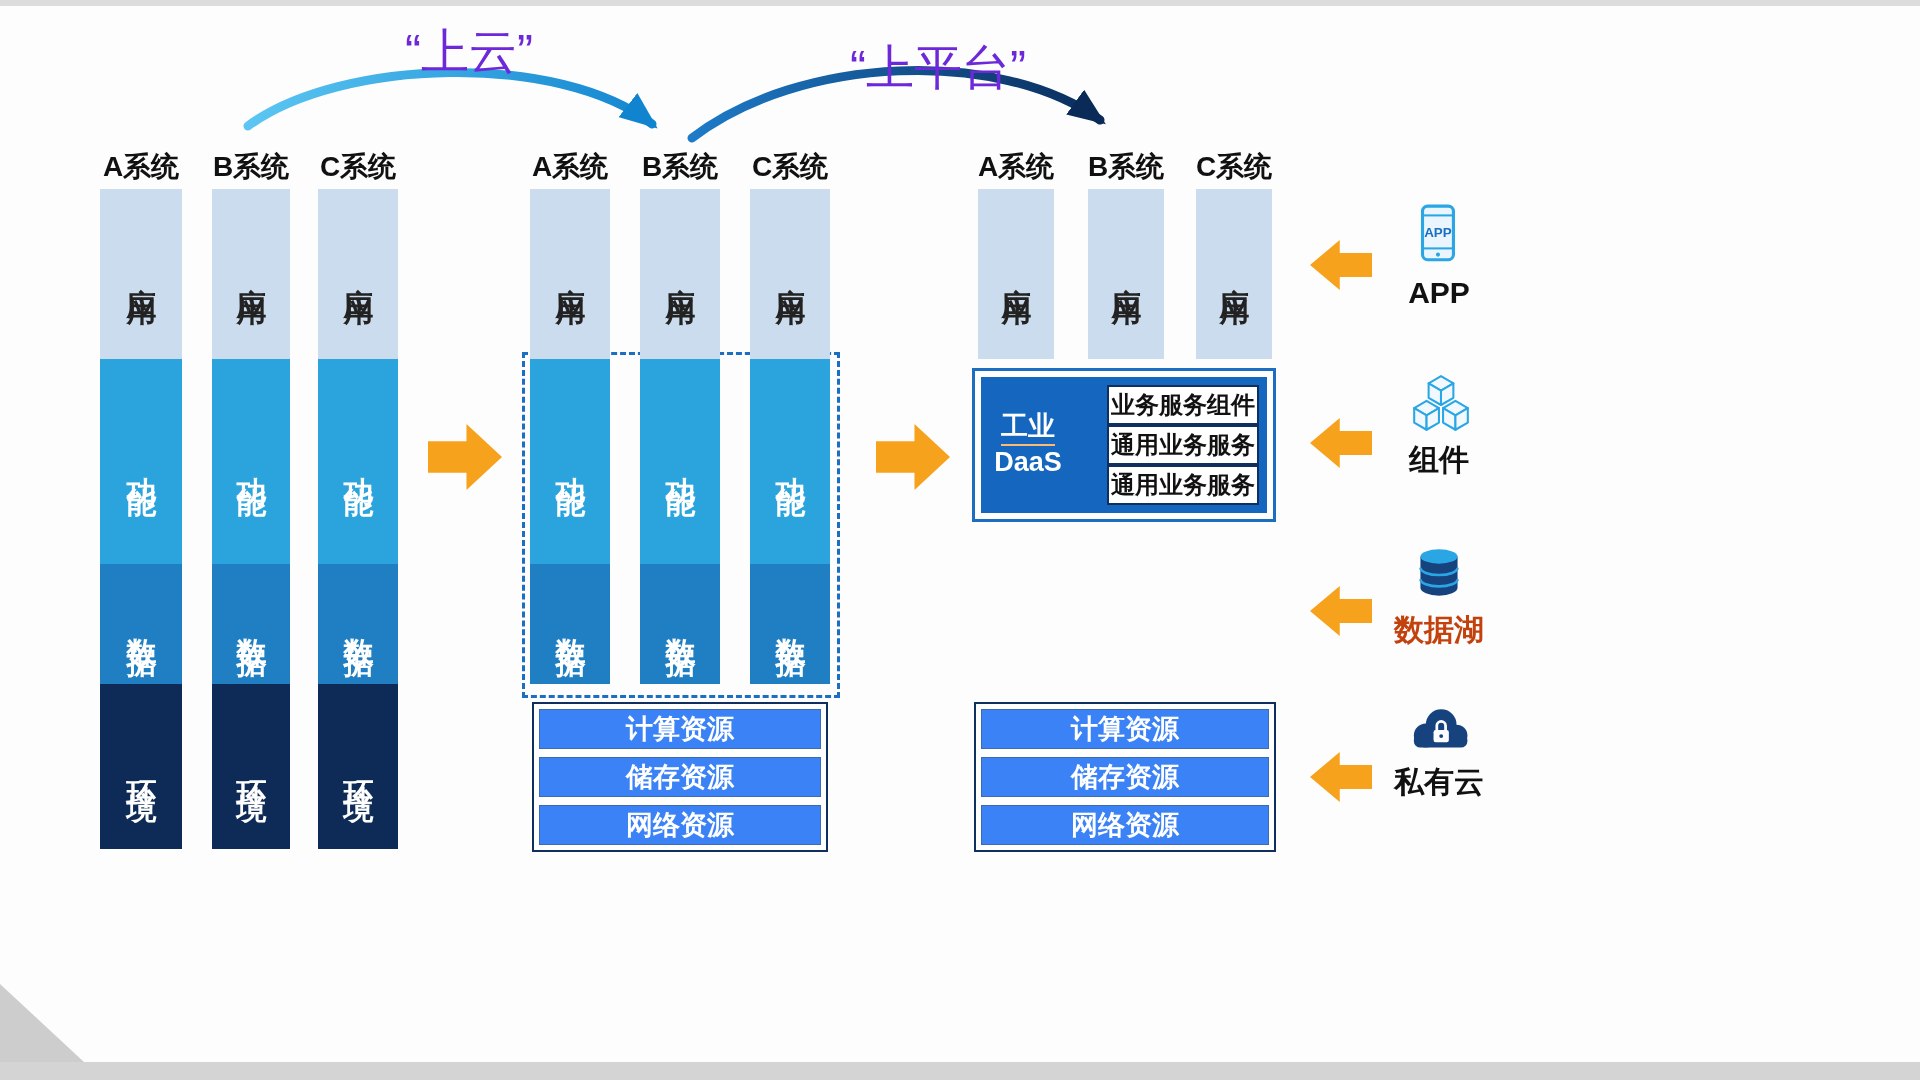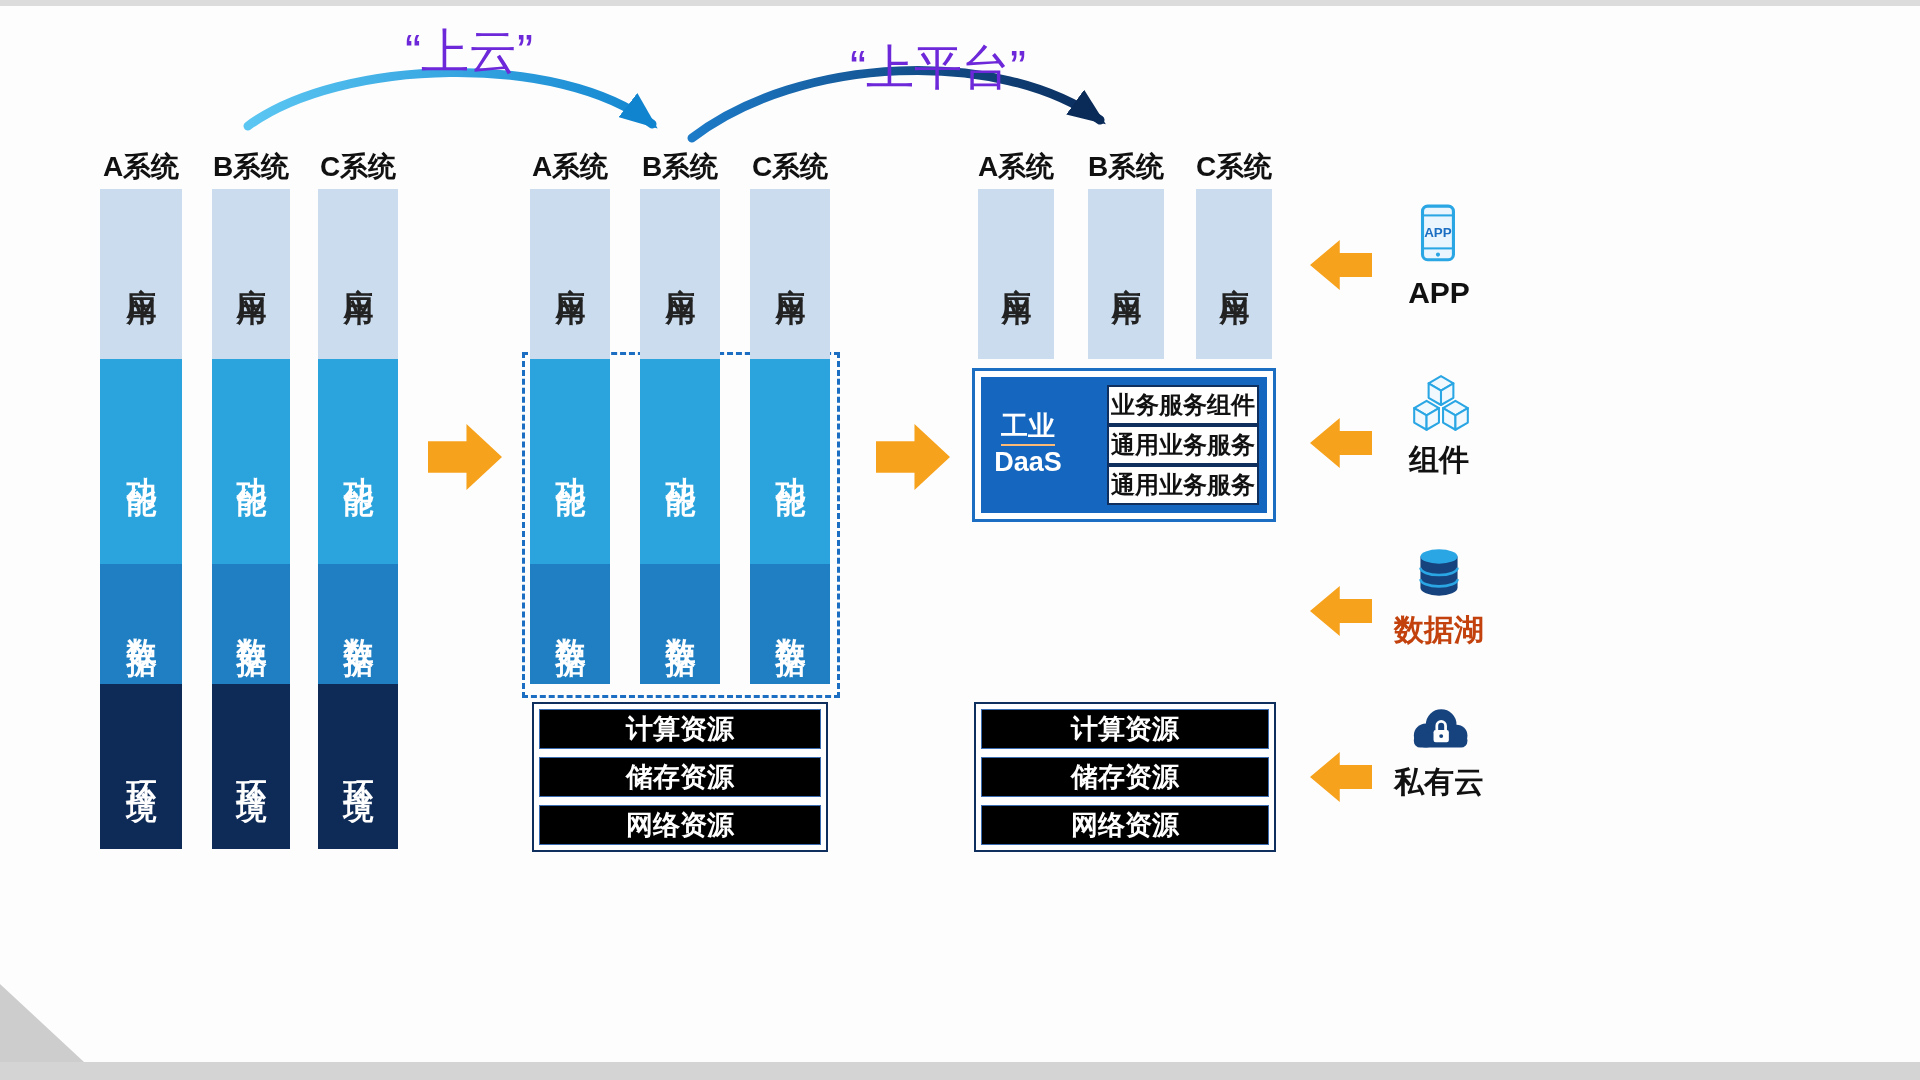--- a/index.html
+++ b/index.html
@@ -22,21 +22,21 @@
   .vtext { writing-mode:vertical-rl; text-orientation:upright; letter-spacing:10px; }
   .b-app  { background:#cbdcee; color:#222; }
   .b-func { background:#2ba4dd; color:#fff; }
   .b-data { background:#1f7fc2; color:#fff; }
   .b-env  { background:#0e2b57; color:#fff; }
 
   .dashed-box { position:absolute; border:3px dashed #1b6ec2; }
 
   .res-box { position:absolute; border:2px solid #0f2f5f; background:#fff; padding:5px;
              display:flex; flex-direction:column; gap:8px; }
-  .res-bar { height:40px; background:#000000; border:1px solid #3b6bb0; color:#fff;
+  .res-bar { height:40px; background:#3b82f6; border:1px solid #3b6bb0; color:#fff;
              font-size:27px; font-weight:600; display:flex; align-items:center; justify-content:center; }
 
   .platform { position:absolute; border:3px solid #1b6ec2; background:#fff; padding:6px;
               display:flex; flex-direction:column; gap:6px; }
   .paas-top { background:#1566be; display:flex; align-items:center; gap:8px; padding:8px; }
   .paas-label { width:78px; color:#fff; font-size:27px; font-weight:700; display:flex;
                 flex-direction:column; align-items:center; line-height:1.25; }
   .paas-label .u { border-bottom:2px solid #fdba74; }
   .paas-items { flex:1; display:flex; flex-direction:column; gap:0;padding-left:32px; }
   .paas-item { background:#fff; border:2px solid #0f2f5f; height:40px; display:flex;

